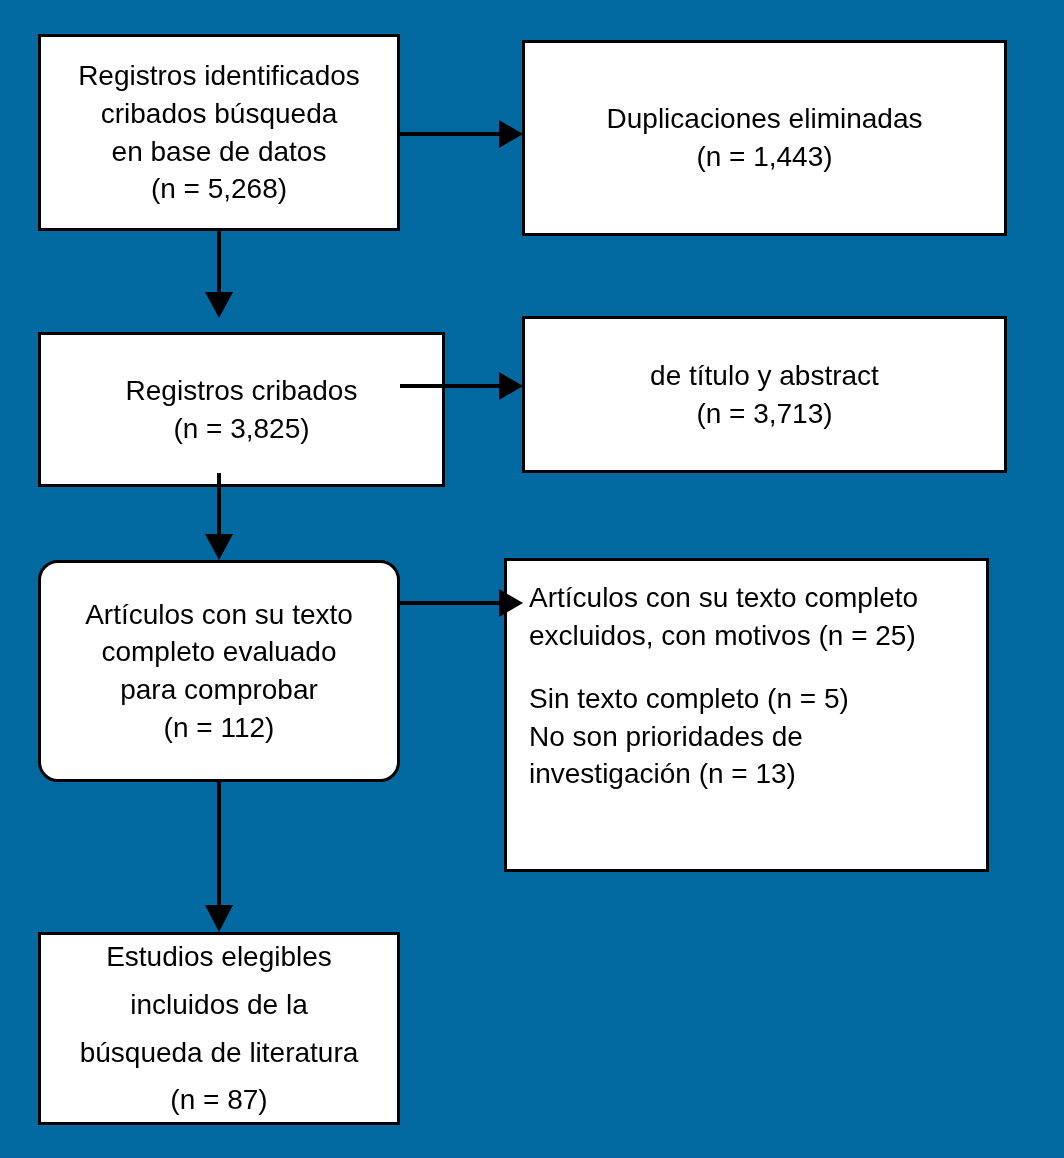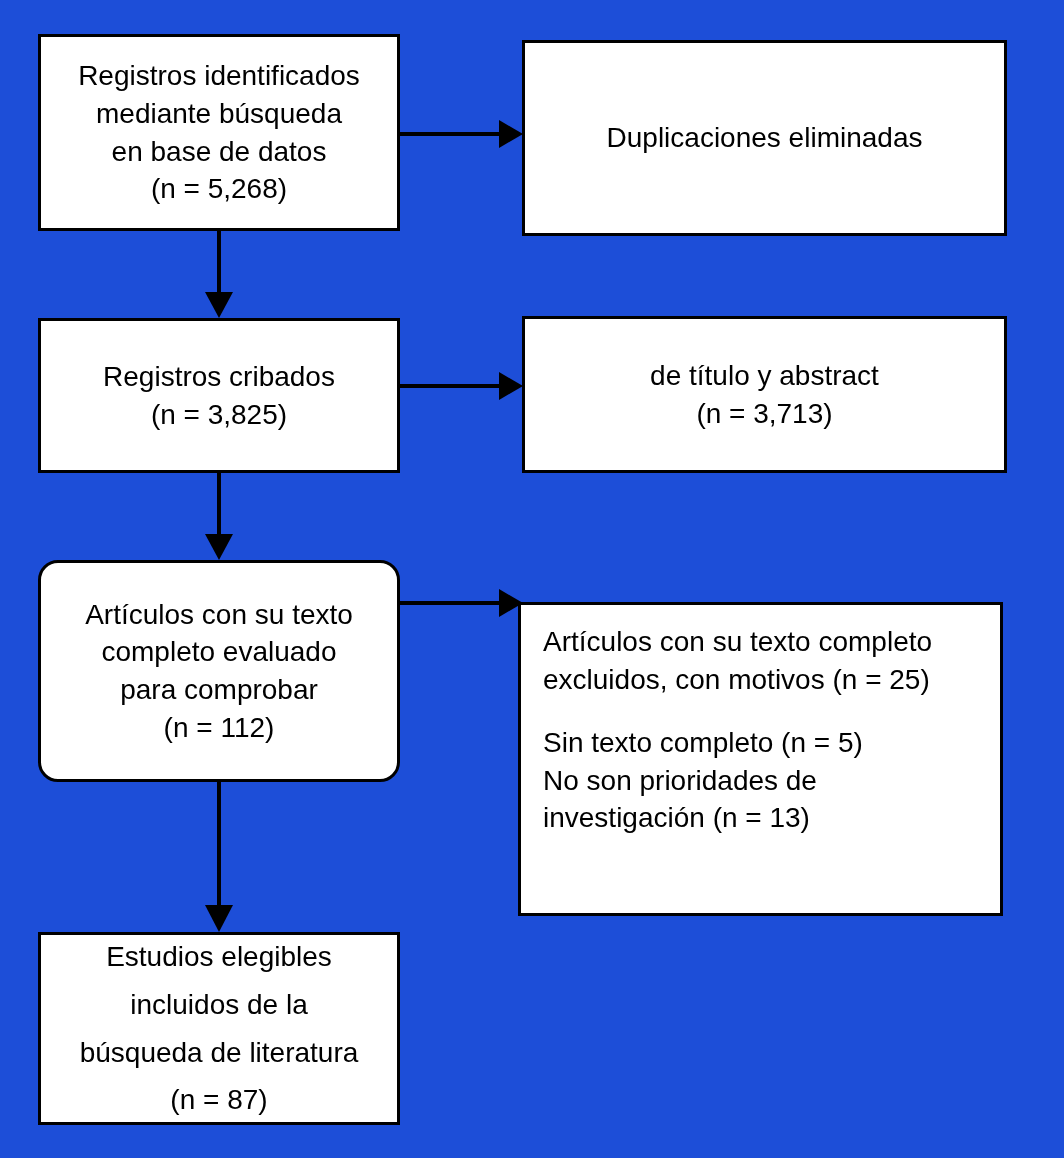--- a/index.html
+++ b/index.html
@@ -9,21 +9,21 @@
     background: #ffffff;
   }
   body {
     font-family: "Liberation Sans", sans-serif;
     color: #000000;
   }
   #canvas {
     position: relative;
     width: 1064px;
     height: 1158px;
-    background: #1d4ed8;
+    background: #0369a1;
     overflow: hidden;
   }
   .node {
     position: absolute;
     box-sizing: border-box;
     border: 3px solid #000000;
     background: #ffffff;
     display: flex;
     flex-direction: column;
     justify-content: center;
@@ -58,47 +58,48 @@
     overflow: visible;
   }
 </style>
 </head>
 <body>
 
 <div id="canvas">
 
   <div class="node" style="left:38px; top:34px; width:362px; height:197px;">
     <span class="line">Registros identificados</span>
-    <span class="line">mediante búsqueda</span>
+    <span class="line">cribados búsqueda</span>
     <span class="line">en base de datos</span>
     <span class="line">(n = 5,268)</span>
   </div>
 
   <div class="node" style="left:522px; top:34px; width:485px; height:196px;margin-top:6px;">
     <span class="line">Duplicaciones eliminadas</span>
+    <span class="line">(n = 1,443)</span>
   </div>
 
-  <div class="node" style="left:38px; top:318px; width:362px; height:155px;">
+  <div class="node" style="left:38px; top:332px; width:407px; height:155px;">
     <span class="line">Registros cribados</span>
     <span class="line">(n = 3,825)</span>
   </div>
 
   <div class="node" style="left:522px; top:316px; width:485px; height:157px;">
     <span class="line">de título y abstract</span>
     <span class="line">(n = 3,713)</span>
   </div>
 
   <div class="node" style="left:38px; top:560px; width:362px; height:222px;border-radius:20px;">
     <span class="line">Artículos con su texto</span>
     <span class="line">completo evaluado</span>
     <span class="line">para comprobar</span>
     <span class="line">(n = 112)</span>
   </div>
 
-  <div class="node left-align" style="left:518px; top:558px; width:485px; height:314px;margin-top:44px;">
+  <div class="node left-align" style="left:504px; top:558px; width:485px; height:314px;">
     <span class="line">Artículos con su texto completo excluidos, con motivos (n = 25)</span>
     <span class="spacer-line"></span>
     <span class="line">Sin texto completo (n = 5)</span>
     <span class="line">No son prioridades de investigación (n = 13)</span>
   </div>
 
   <div class="node" style="left:38px; top:932px; width:362px; height:193px;gap:10px;">
     <span class="line">Estudios elegibles</span>
     <span class="line">incluidos de la</span>
     <span class="line">búsqueda de literatura</span>

